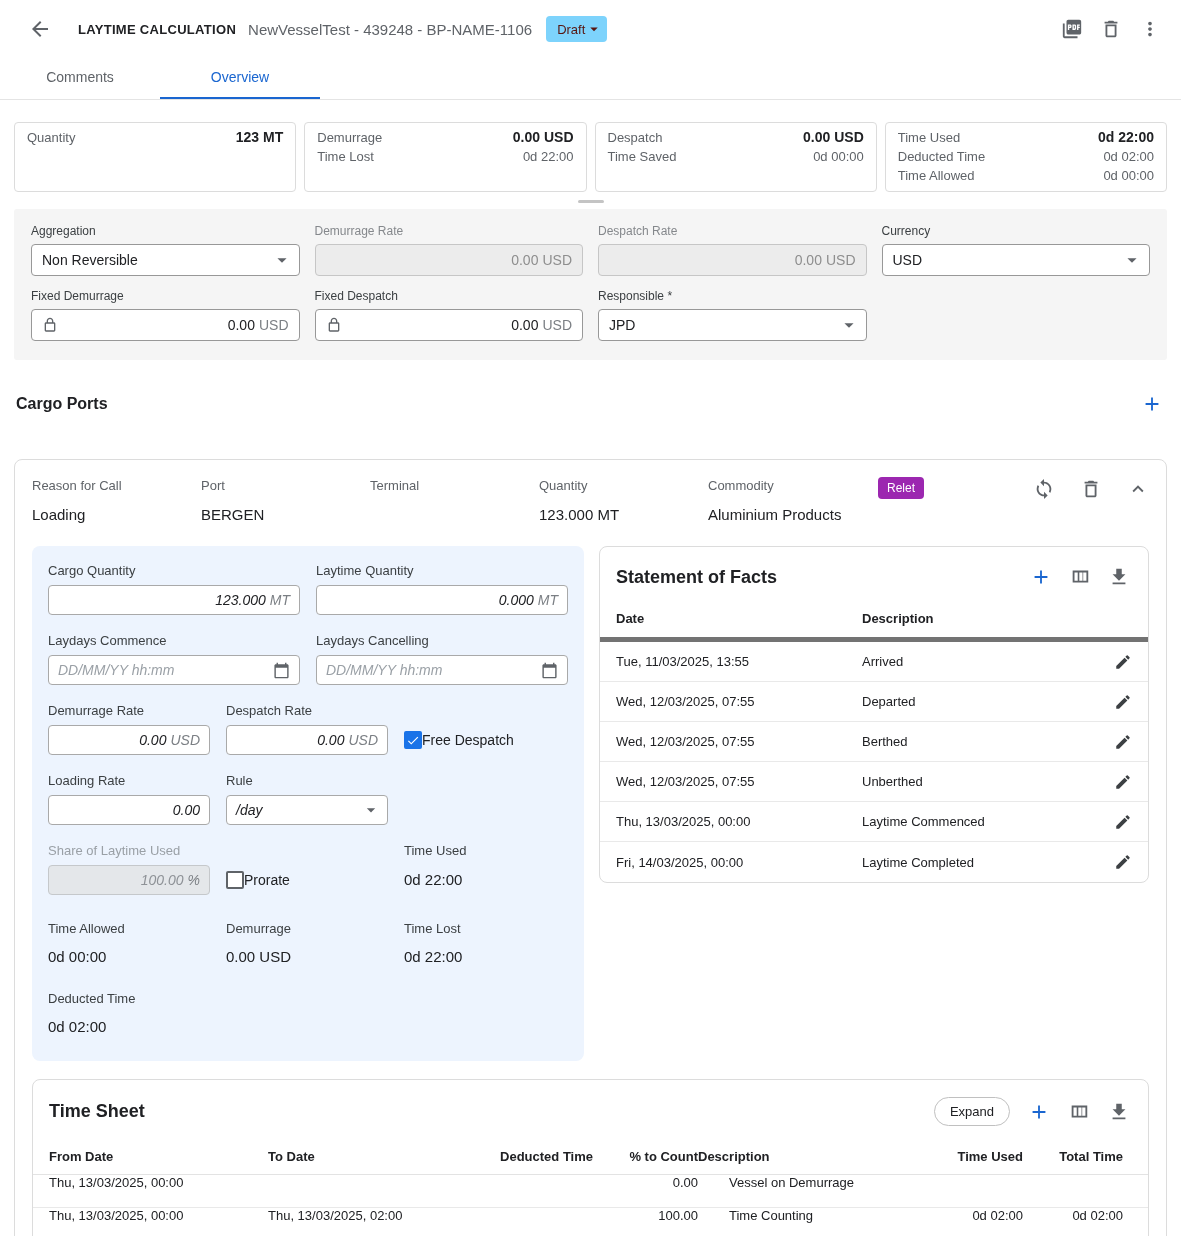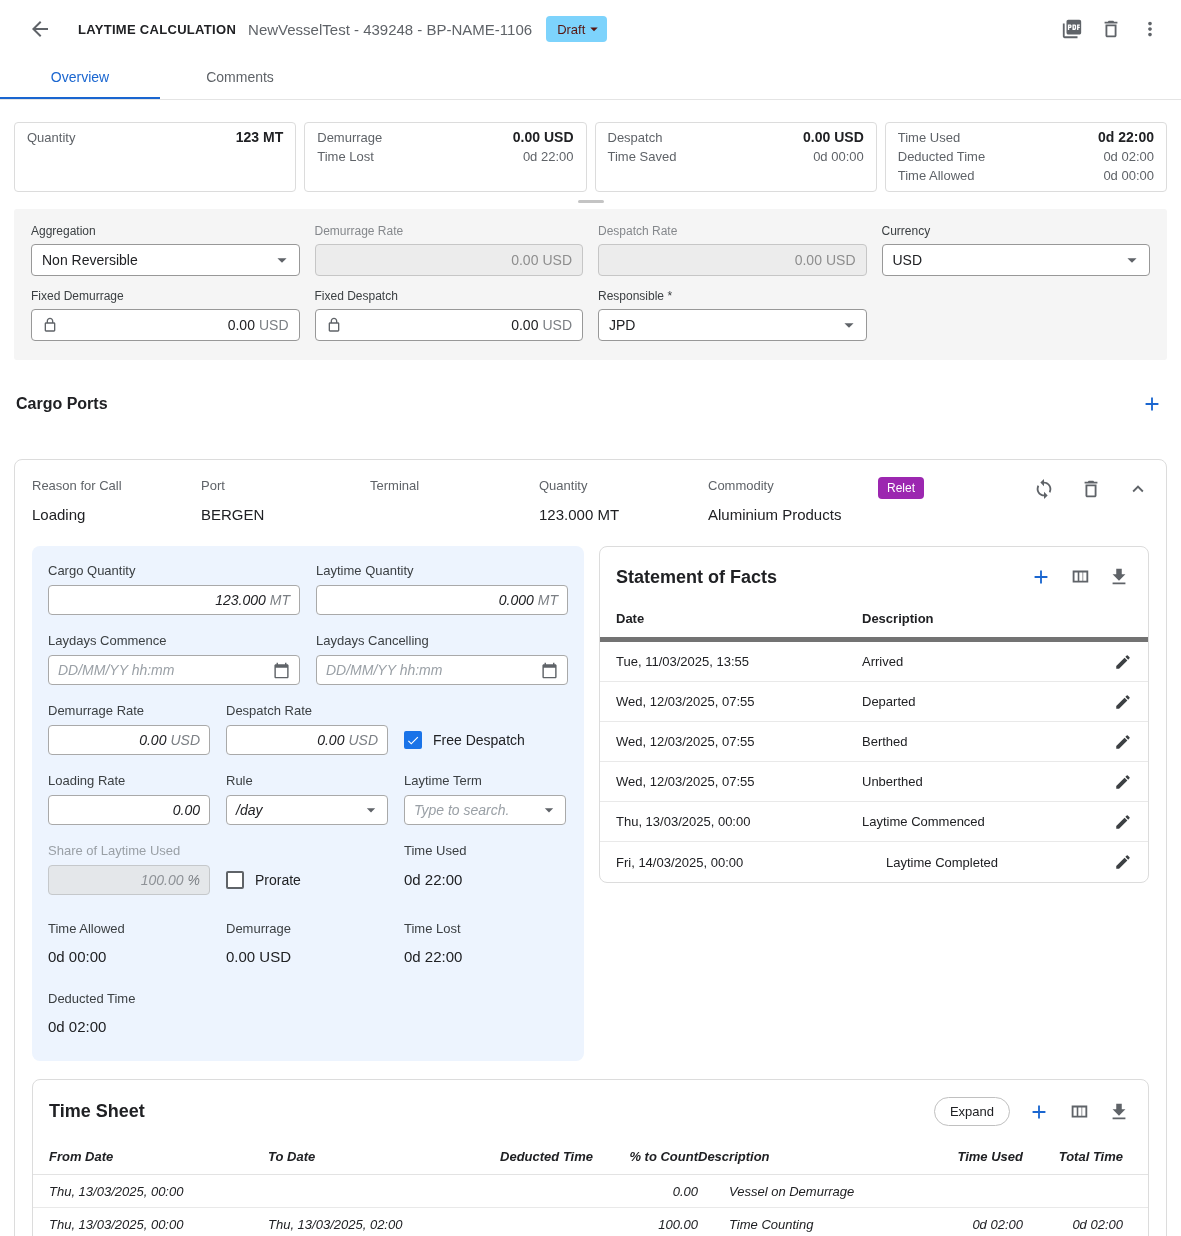--- a/index.html
+++ b/index.html
@@ -81,21 +81,21 @@
   .cp-field.half { width:252px; }
   .cp-field.third { width:162px; }
   .cp-label { font-size:13px; color:#3c4043; margin-bottom:7px; }
   .cp-label.muted { color:#9aa0a6; }
   .cp-input { height:30px; background:#fff; border:1px solid #a9a9a9; border-radius:4px;
     display:flex; align-items:center; padding:0 9px; font-size:14px;font-style:italic; }
   .cp-input.disabled { background:#e4e7ea; border-color:#c5c8cb; color:#8e9297; }
   .cp-input .placeholder { color:#9aa0a6; }
   .cp-input .cal-ic { width:17px; height:17px; color:#5f6368; margin-left:auto; }
   .cp-input .caret { width:20px; height:20px; color:#5f6368; margin-left:auto; margin-right:-3px; }
-  .check-field { display:flex; align-items:center; gap:11px; height:30px; }
+  .check-field { display:flex; align-items:center; height:30px; }
   .checkbox { width:18px; height:18px; border:2px solid #5f6368; border-radius:2px; cursor:pointer;
     display:flex; align-items:center; justify-content:center; background:#fff; }
   .checkbox.checked { background:#1a73e8; border-color:#1a73e8; color:#fff; }
   .checkbox.checked svg { width:15px; height:15px; }
   .check-label { font-size:14px; color:#202124; }
   .stat-label { font-size:13px; color:#3c4043; margin-bottom:12px; }
   .stat-value { font-size:15px; color:#202124; }
   .cp-stat-inline .stat-value { margin-top:13px; }
 
   
@@ -103,31 +103,31 @@
   .card-head { display:flex; align-items:center; padding:19px 18px 13px 16px; }
   .card-title { font-size:18px; font-weight:700; color:#202124; }
   .card-head-icons { margin-left:auto; display:flex; align-items:center; gap:17px; }
   .card-head-icons .icon-btn { width:22px; height:22px; cursor:pointer; color:#5f6368; }
   .card-head-icons .icon-btn.blue { color:#1a66d0; }
   .tbl-head { display:flex; padding:0 16px; border-bottom:5px solid #737373; font-size:13px; font-weight:700; color:#202124; }
   .tbl-head > div { padding:10px 0 11px; }
   .sof-col-date { width:246px; }
   .sof-col-desc { flex:1; }
   .sof-row { display:flex; align-items:center; padding:0 16px; height:40px; border-bottom:1px solid #e9e9e9; font-size:13px; }
-  .sof-row:last-child { border-bottom:none;gap:24px; }
+  .sof-row:last-child { border-bottom:none; }
   .edit-btn { width:18px; height:18px; color:#3c4043; cursor:pointer; margin-left:auto; }
 
   
   .timesheet-card { margin-top:18px; border:1px solid #dcdcdc; border-radius:8px; background:#fff; padding-bottom:4px; }
   .ts-head { display:flex; align-items:center; padding:17px 18px 15px 16px; }
   .ts-controls { margin-left:auto; display:flex; align-items:center; gap:18px; }
   .expand-btn { border:1px solid #c0c0c0; border-radius:16px; padding:6px 15px; font-size:13px;
     font-weight:500; color:#202124; cursor:pointer; background:#fff; }
   .ts-table { font-size:13px; }
-  .ts-hrow, .ts-row { display:flex; align-items:center; padding:0 16px;font-style:italic; }
+  .ts-hrow, .ts-row { display:flex; padding:0 16px; }
   .ts-hrow { font-weight:700; border-bottom:1px solid #e3e3e3; }
   .ts-hrow > div { padding:8px 0 10px; }
   .ts-row { height:33px; border-bottom:1px solid #e9e9e9; }
   .ts-row:last-child { border-bottom:none; }
   .c-from { width:219px; }
   .c-to { width:200px; }
   .c-ded { width:125px; text-align:right; }
   .c-pct { width:105px; text-align:right; }
   .c-desc { width:215px; padding-left:31px; }
   .c-used { width:110px; text-align:right; }
@@ -166,22 +166,22 @@
     </span>
     <span class="ic icon-btn">
       <svg viewBox="0 0 24 24">
           <path d="M12 8c1.1 0 2-.9 2-2s-.9-2-2-2-2 .9-2 2 .9 2 2 2zm0 2c-1.1 0-2 .9-2 2s.9 2 2 2 2-.9 2-2-.9-2-2-2zm0 6c-1.1 0-2 .9-2 2s.9 2 2 2 2-.9 2-2-.9-2-2-2z"></path>
         </svg>
     </span>
   </div>
 </header>
 
 <nav class="tabs">
+  <div class="tab">Comments</div>
   <div class="tab active">Overview</div>
-  <div class="tab">Comments</div>
 </nav>
 
 <div class="summary-row">
   <div class="summary-card">
     <div class="sum-row primary">
       <span class="sum-label">Quantity</span>
       <span class="sum-value">123 MT</span>
     </div>
   </div>
   <div class="summary-card">
@@ -428,31 +428,20 @@
           <div class="cp-label">Rule</div>
           <div class="cp-input select-box">
             <span class="select-value">/day</span>
             <span class="ic caret">
               <svg viewBox="0 0 24 24">
                   <path d="M7 10l5 5 5-5z"></path>
                 </svg>
             </span>
           </div>
         </div>
-        <div class="cp-field third">
-          <div class="cp-label">Laytime Term</div>
-          <div class="cp-input select-box">
-            <span class="placeholder">Type to search.</span>
-            <span class="ic caret">
-              <svg viewBox="0 0 24 24">
-                  <path d="M7 10l5 5 5-5z"></path>
-                </svg>
-            </span>
-          </div>
-        </div>
       </div>
       <div class="cp-row">
         <div class="cp-field third">
           <div class="cp-label muted">Share of Laytime Used</div>
           <div class="cp-input disabled">
             <span class="num-right">100.00</span>
             <span class="suffix">%</span>
           </div>
         </div>
         <div class="cp-field third check-field" style="align-self:flex-end">

